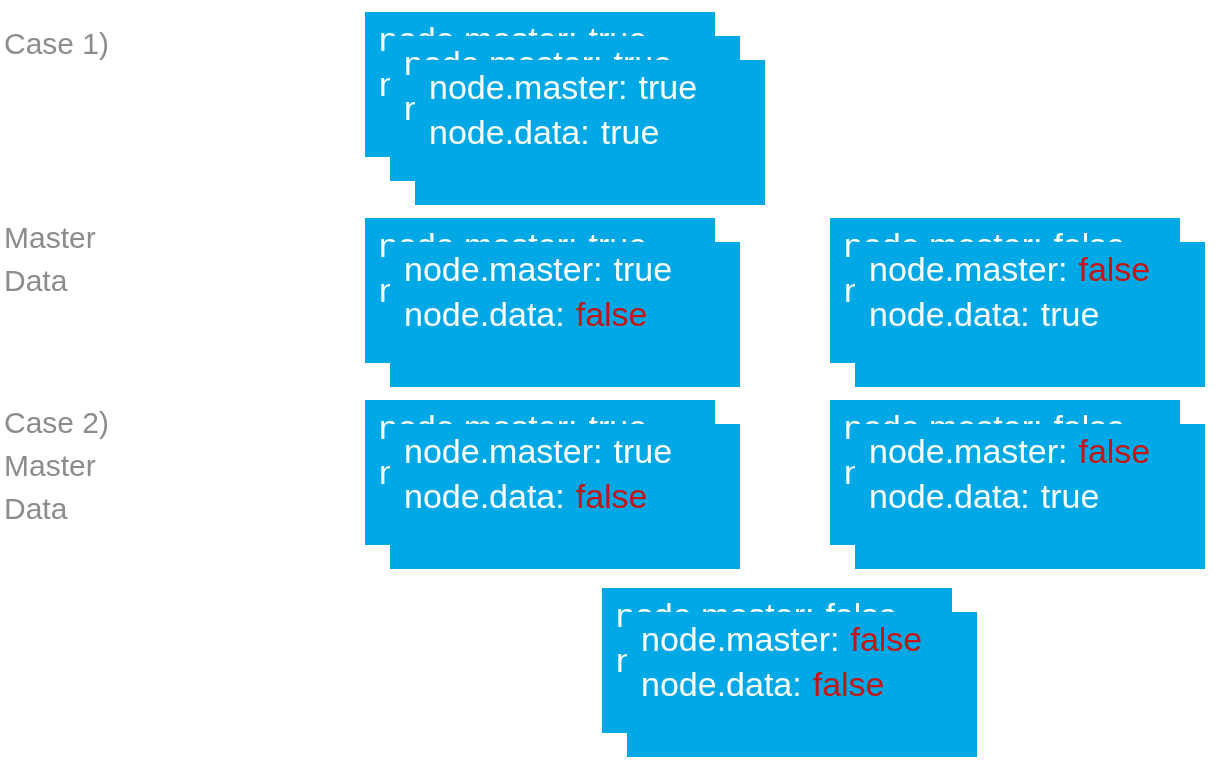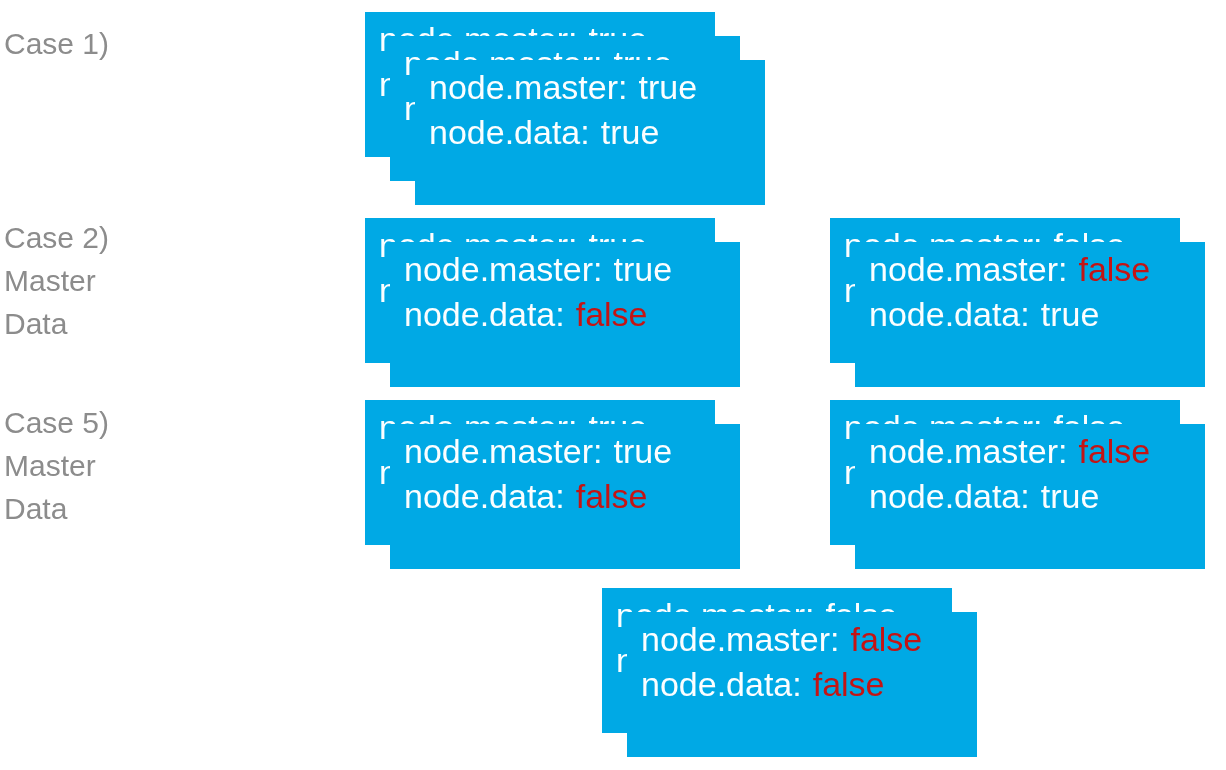--- a/index.html
+++ b/index.html
@@ -63,31 +63,30 @@
 </head>
 <body>
 
 <div class="slide">
 
   <div class="case-label c1">
     <div>Case 1)</div>
   </div>
 
   <div class="case-label c2">
+    <div>Master</div>
+    <div>Data</div>
+  </div>
+
+  <div class="case-label c3">
     <div>Case 2)</div>
     <div>Master</div>
     <div>Data</div>
   </div>
 
-  <div class="case-label c3">
-    <div>Case 5)</div>
-    <div>Master</div>
-    <div>Data</div>
-  </div>
-
   <div class="stack s1">
     <div class="card pos0">
       <div class="cfg-line">
         <span class="lbl">node.master:</span><span class="val">true</span>
       </div>
       <div class="cfg-line">
         <span class="lbl">node.data:</span><span class="val">true</span>
       </div>
     </div>
     <div class="card pos1">

